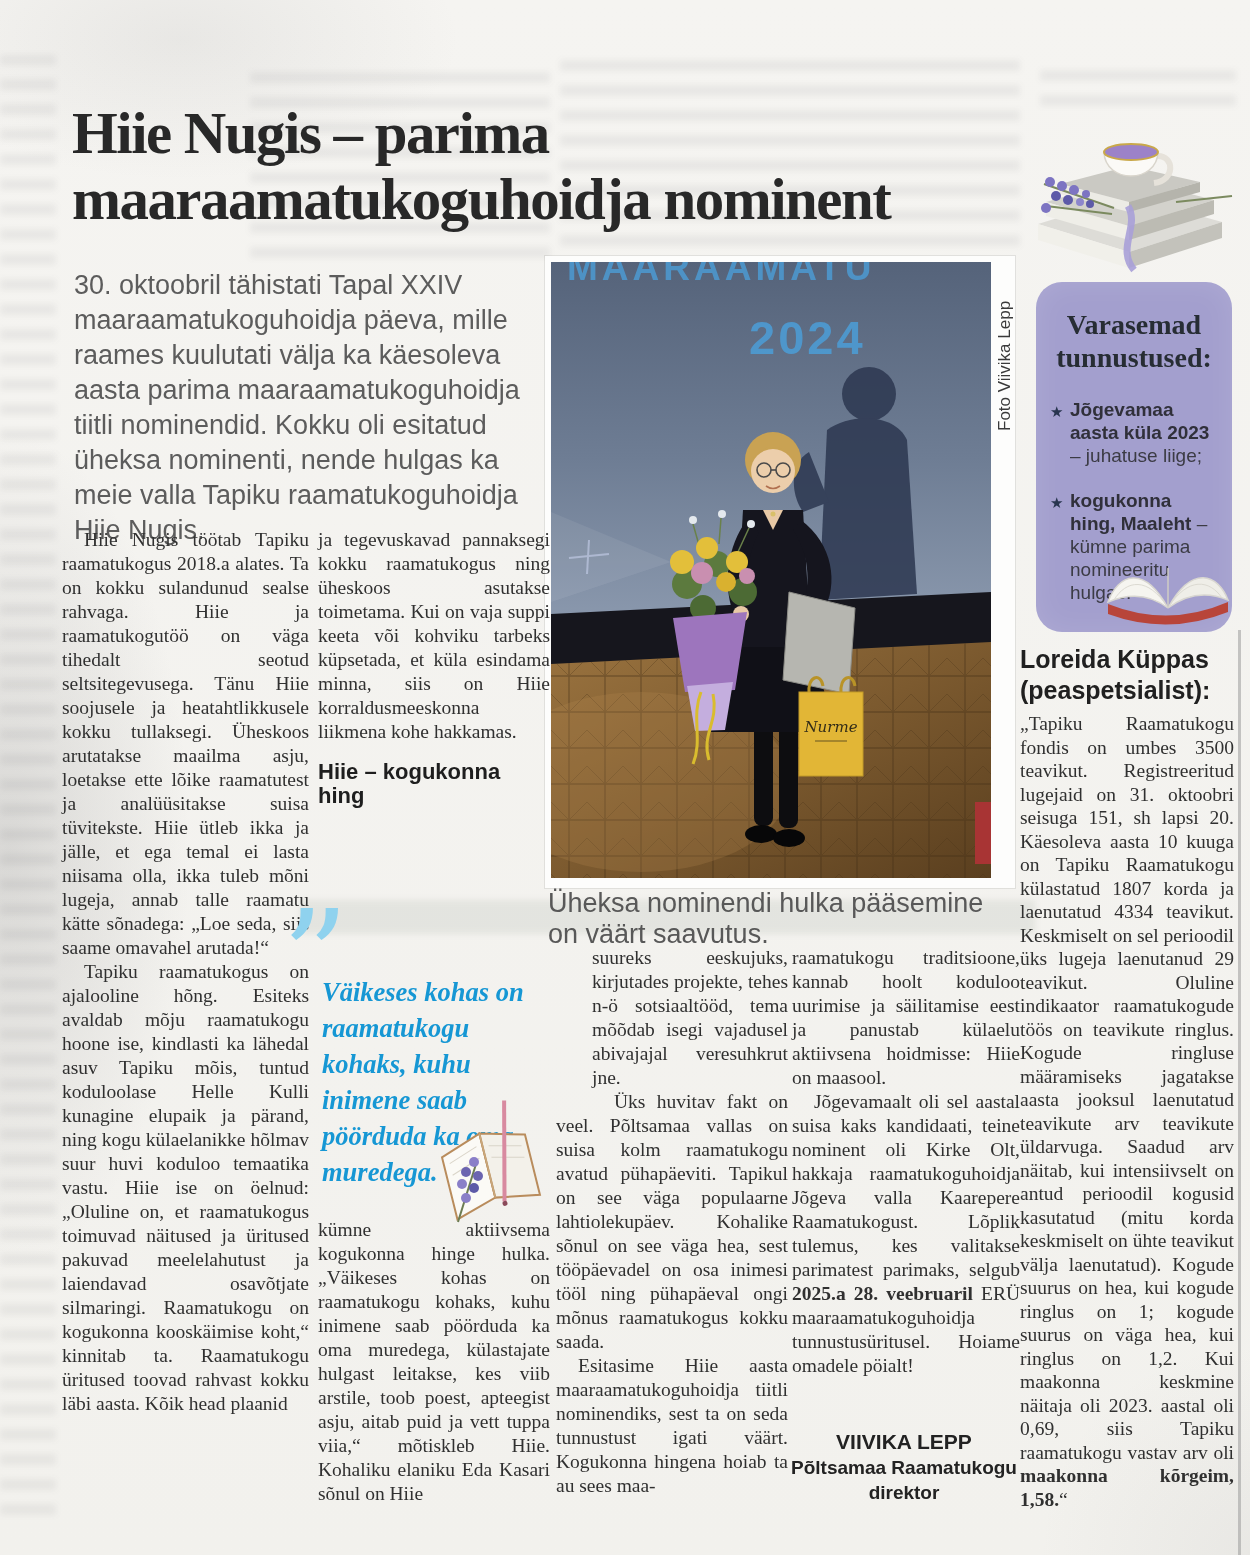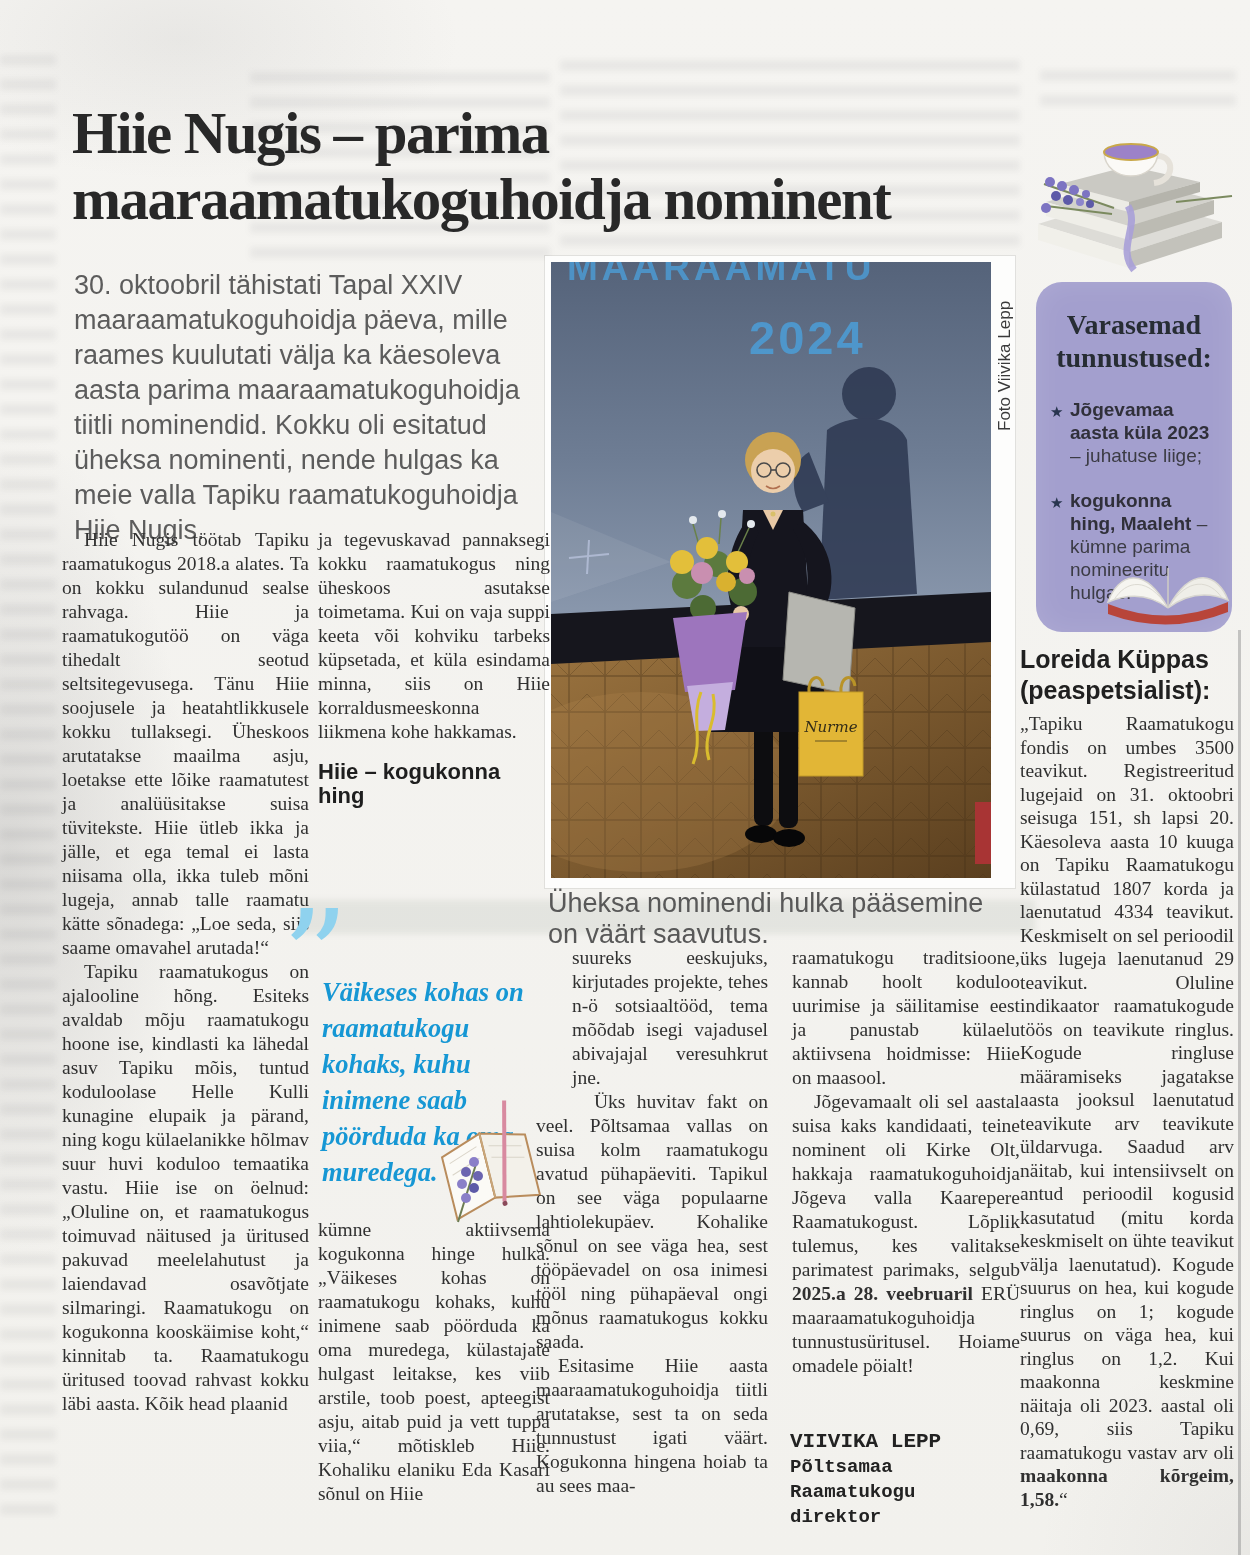--- a/index.html
+++ b/index.html
@@ -58,22 +58,22 @@
   .star{flex:0 0 16px;color:#293650;font-size:15px;margin:2px 4px 0 0;}
   .sidebar-item b{color:#30303a;}
   .bookstack{left:1016px;top:56px;}
   .openbook{left:1102px;top:548px;}
 
   .spec-head{left:1020px;top:644px;width:216px;font-family:"Liberation Sans",sans-serif;
     font-weight:700;font-size:25px;line-height:31px;color:#202020;}
   .spec-text{left:1020px;top:712px;width:214px;font-size:19.5px;line-height:23.5px;
     text-align:justify;color:#303030;}
 
-  .byline{left:790px;top:1428px;width:228px;text-align:left;
-    font-family:Liberation Mono, monospace;font-weight:700;color:#222;}
+  .byline{left:790px;top:1428px;width:228px;text-align:center;
+    font-family:Liberation Sans, sans-serif;font-weight:700;color:#222;}
   .byline .name{font-size:21px;line-height:27px;}
   .byline .org,.byline .role{font-size:19px;line-height:25px;}
 </style>
 </head>
 <body>
 
 <div class="page">
 
   <div class="bleed" style="left:0;top:55px;width:56px;height:1460px;"></div>
   <div class="bleed" style="left:250px;top:58px;width:300px;height:200px;"></div>
@@ -270,25 +270,25 @@
         <circle cx="50" cy="100" r="5" fill="#5d5aa8"></circle>
           <circle cx="42" cy="110" r="5" fill="#8a7fc8"></circle>
       </g>
     </svg>
   </div>
 
   <div class="col" style="left:318px;top:1218px;width:232px;">
     <p>kümne aktiivsema kogukonna hinge hulka. „Väikeses kohas on raamatukogu kohaks, kuhu inimene saab pöörduda ka oma muredega, külastajate hulgast leitakse, kes viib arstile, toob poest, apteegist asju, aitab puid ja vett tuppa viia,“ mõtiskleb Hiie. Kohaliku elaniku Eda Kasari sõnul on Hiie</p>
   </div>
 
-  <div class="col" style="left:536px;top:946px;width:232px;">
+  <div class="col" style="left:556px;top:946px;width:232px;">
     <div class="spacer"></div>
     <p>suureks eeskujuks, kirjutades projekte, tehes n-ö sotsiaaltööd, tema mõõdab isegi vajadusel abivajajal veresuhkrut jne.</p>
     <p class="ind">Üks huvitav fakt on veel. Põltsamaa vallas on suisa kolm raamatukogu avatud pühapäeviti. Tapikul on see väga populaarne lahtiolekupäev. Kohalike sõnul on see väga hea, sest tööpäevadel on osa inimesi tööl ning pühapäeval ongi mõnus raamatukogus kokku saada.</p>
-    <p class="ind">Esitasime Hiie aasta maaraamatukoguhoidja tiitli arutatakse, sest ta on seda tunnustust igati väärt. Kogukonna hingena hoiab ta au sees maa-</p>
+    <p class="ind">Esitasime Hiie aasta maaraamatukoguhoidja tiitli nominendiks, sest ta on seda tunnustust igati väärt. Kogukonna hingena hoiab ta au sees maa-</p>
   </div>
 
   <div class="col" style="left:792px;top:946px;width:228px;">
     <p>raamatukogu traditsioone, kannab hoolt koduloo uurimise ja säilitamise eest ja panustab külaelu aktiivsena hoidmisse: Hiie on maasool.</p>
     <p class="ind"><span>Jõgevamaalt oli sel aastal suisa kaks kandidaati, teine nominent oli Kirke Olt, hakkaja raamatukoguhoidja Jõgeva valla Kaarepere Raamatukogust. Lõplik tulemus, kes valitakse parimatest parimaks, selgub </span><b>2025.a 28. veebruaril</b><span> ERÜ maaraamatukoguhoidja tunnustusüritusel. Hoiame omadele pöialt!</span></p>
   </div>
 
   <div class="abs byline">
     <div class="name">VIIVIKA LEPP</div>
     <div class="org">Põltsamaa Raamatukogu</div>

